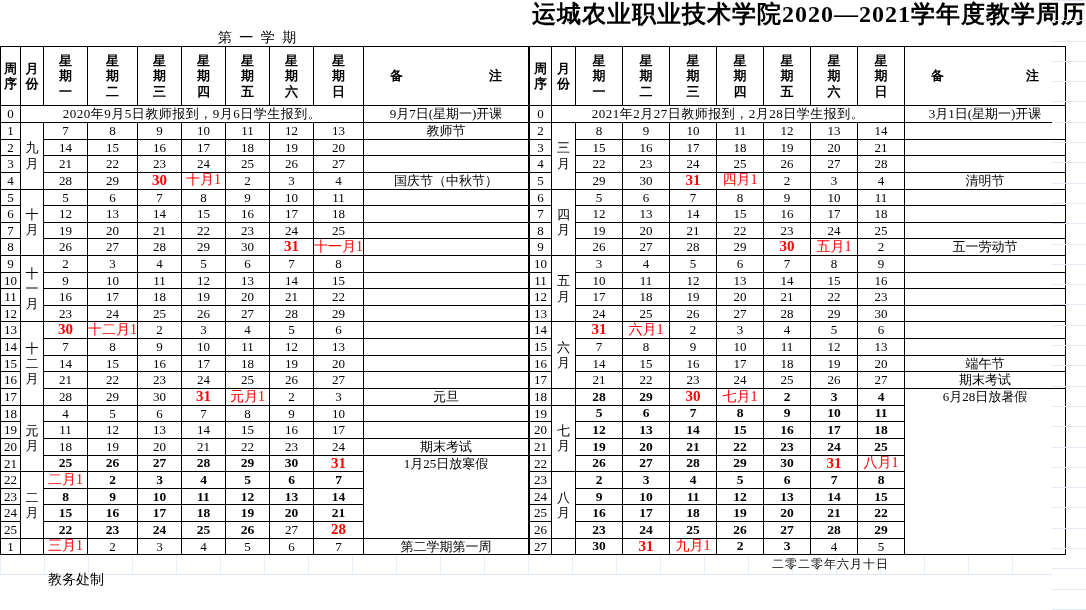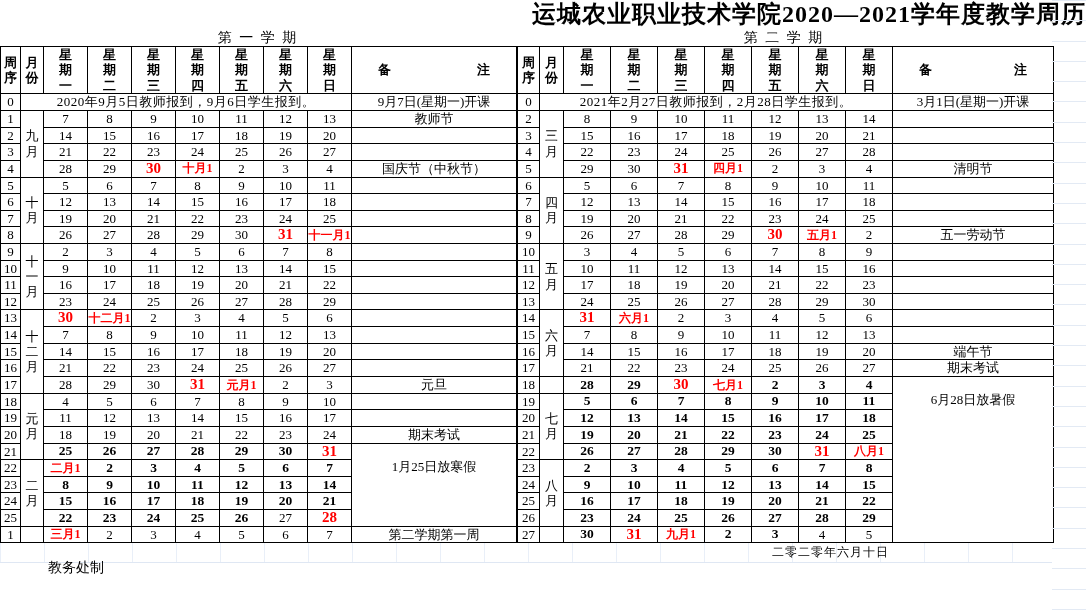--- a/index.html
+++ b/index.html
@@ -16,53 +16,52 @@
   .sem-row{display:flex;height:17px;line-height:17px;}
   .sem-label{font-size:14px;text-align:center;letter-spacing:2px;}
   .sem-label.s0{width:516px;}
   .sem-label.s1{width:536px;}
   .tables{display:flex;align-items:flex-start;}
   table.cal{border-collapse:collapse;table-layout:fixed;}
   table.cal th,table.cal td{
     border:1px solid #000;padding:0;text-align:center;overflow:hidden;
     font-size:13px;line-height:1.05;
   }
-  table.cal thead tr{height:47px;}
+  table.cal thead tr{height:59px;}
   tr.report{height:17px;}
   tr.data{height:16.6px;}
   .vtext{width:15px;margin:0 auto;word-break:break-all;line-height:1.18;font-size:13px;}
   .remark-head{display:flex;justify-content:space-between;padding:0 26px;font-size:13px;}
   .week-cell{font-size:12px;}
   .report-text{text-align:left;padding-left:2px;white-space:nowrap;font-size:13px;letter-spacing:0.5px;}
   .remark-cell{text-align:left;padding-left:2px;white-space:nowrap;font-size:13px;}
-  .remark-cell.merged{vertical-align:top;padding-top:16px;}
+  .remark-cell.merged{vertical-align:top;padding-top:1px;}
   td.day{font-size:13px;}
   td.day.b{font-weight:bold;font-size:13.5px;}
   td.day.r{color:#ff0000;font-weight:bold;font-size:15px;}
-  td.day.m{color:#ff0000;font-weight:bold;font-size:12px;white-space:nowrap;text-align:center;}
+  td.day.m{color:#ff0000;font-weight:normal;font-size:14px;white-space:nowrap;text-align:center;}
   .month-cell .vtext{font-size:13px;}
   .footer-row{position:relative;height:19px;width:1052px;
     background:repeating-linear-gradient(to right,#e9eff8 0 1px,transparent 1px 44px);
     border-bottom:1px solid #dfe7f3;}
   .footer-credit{position:absolute;left:48px;top:16px;font-size:14px;}
   .footer-date{position:absolute;left:772px;top:1px;font-size:12px;letter-spacing:1px;}
   .gutter-right{
     position:absolute;top:0;right:0;width:34px;height:610px;
     background:repeating-linear-gradient(to bottom,#e3eaf4 0 1px,transparent 1px 20.3px);
   }
   .bottom-strip{height:8px;width:1052px;}
 </style>
 </head>
 <body>
 
 <div class="page-title">运城农业职业技术学院2020—2021学年度教学周历</div>
 
 <div class="sem-row">
   <div class="sem-label s0">第  一  学  期</div>
-  <div class="sem-label s1">第  二  学  期</div>
 </div>
 
 <div class="tables">
   <table class="cal">
       <colgroup>
         <col style="width: 20px;">
         <col style="width: 23px;">
         <col style="width: 44px;">
         <col style="width: 44px;">
         <col style="width: 44px;">

